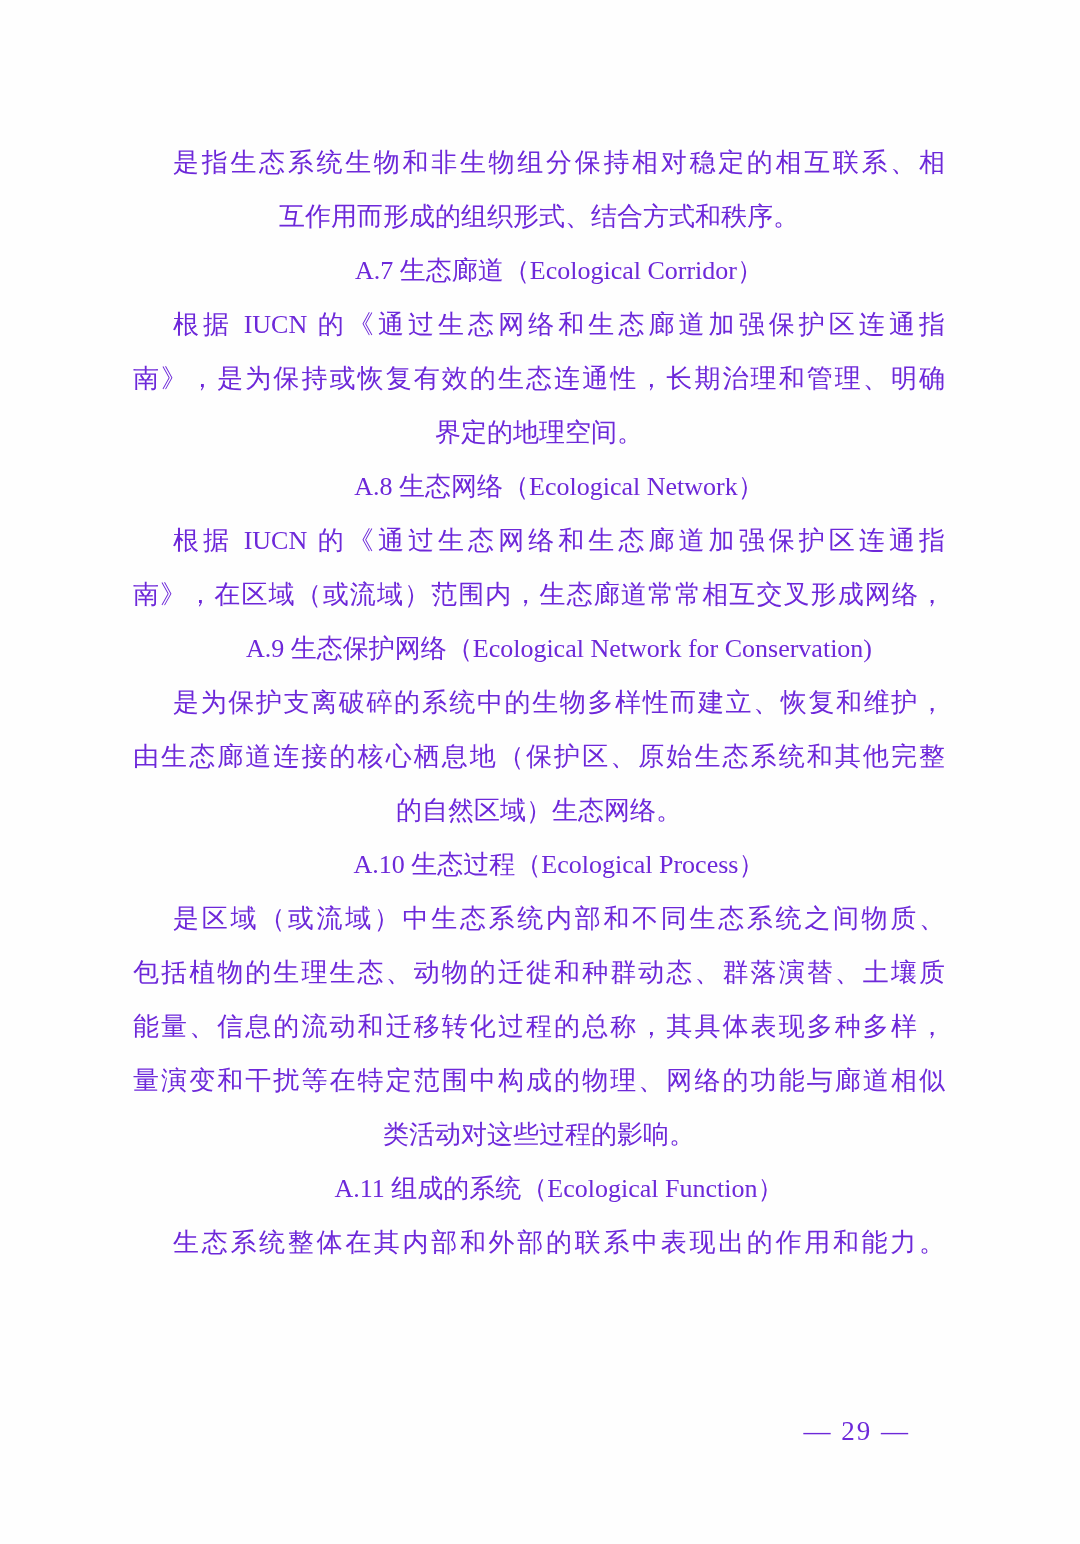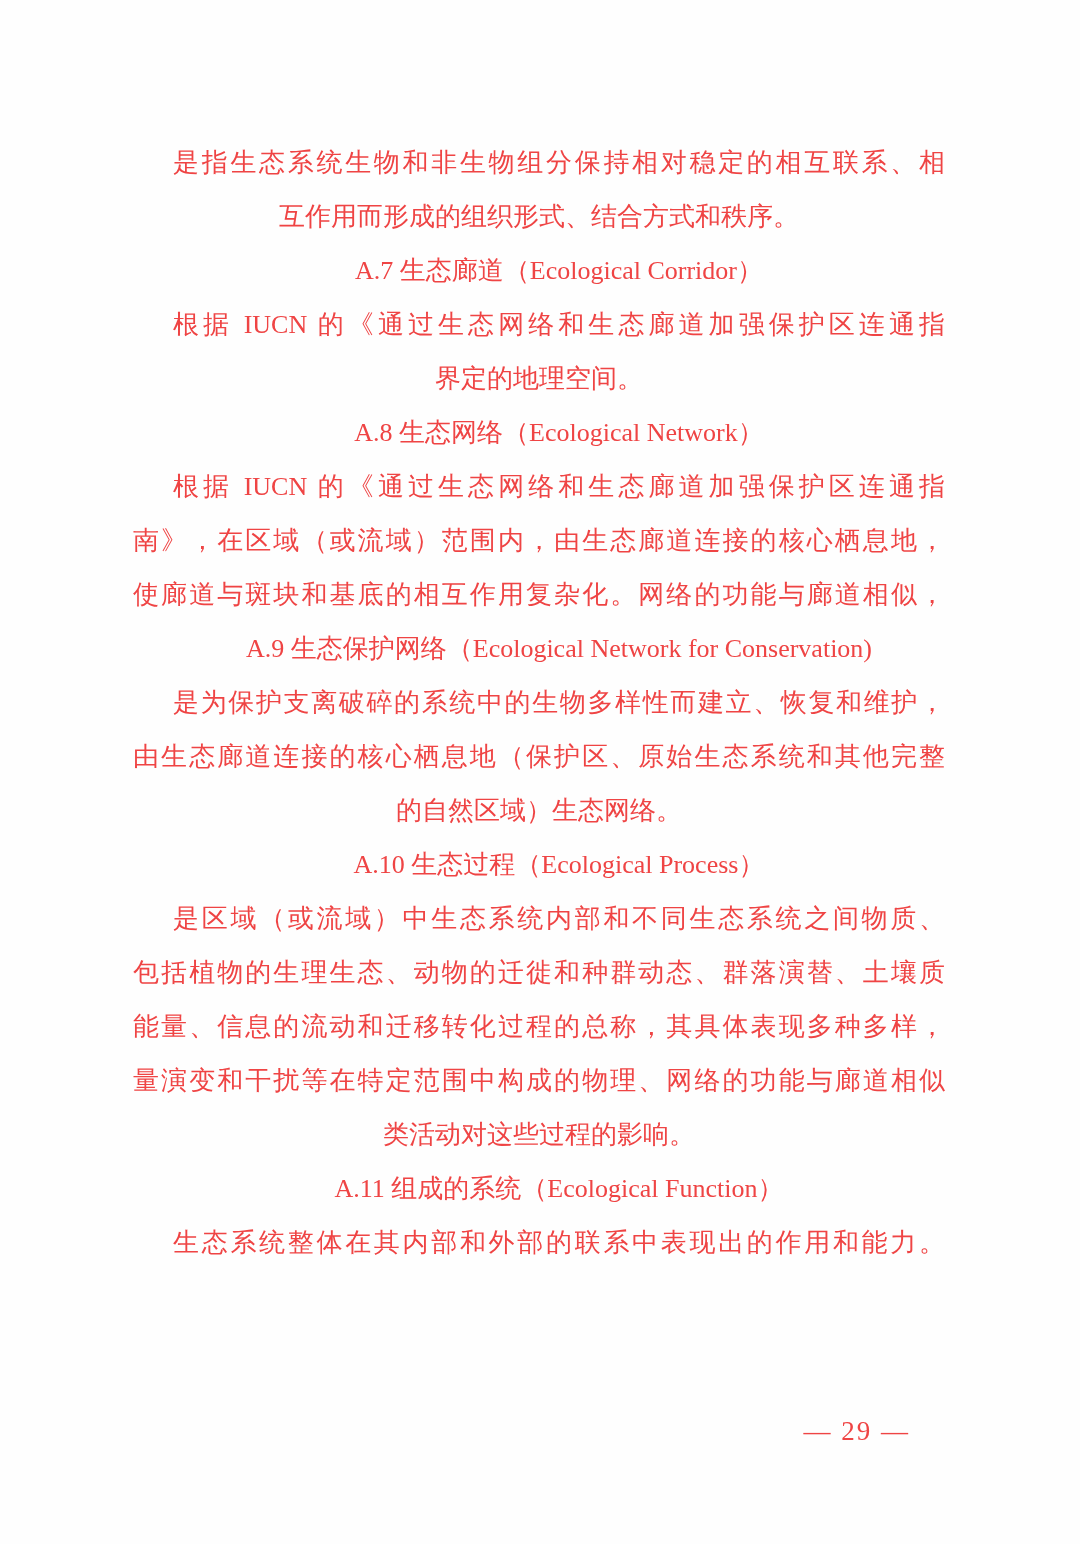--- a/index.html
+++ b/index.html
@@ -1,21 +1,21 @@
 <!DOCTYPE html>
 <html><head>
 <meta charset="utf-8">
 <style>
   html,body{margin:0;padding:0;}
   .page{
     position:relative;
     width:1080px;
     height:1544px;
     background:#fefefe;
-    color:#ef4444;
+    color:#6d28d9;
     font-family:"Liberation Serif","DejaVu Serif",serif;
     overflow:hidden;
   }
   .doc-body{
     position:absolute;
     left:133px;
     top:136px;
     width:812px;
   }
   .line{
@@ -48,25 +48,25 @@
 </style>
 </head>
 <body>
 
 <div class="page">
   <div class="doc-body">
       <div class="line indent fill">是指生态系统生物和非生物组分保持相对稳定的相互联系、相</div>
       <div class="line">互作用而形成的组织形式、结合方式和秩序。</div>
       <div class="line indent">A.7 生态廊道（Ecological Corridor）</div>
       <div class="line indent fill">根据 IUCN 的《通过生态网络和生态廊道加强保护区连通指</div>
+      <div class="line fill">南》，是为保持或恢复有效的生态连通性，长期治理和管理、明确</div>
       <div class="line">界定的地理空间。</div>
       <div class="line indent">A.8 生态网络（Ecological Network）</div>
       <div class="line indent fill">根据 IUCN 的《通过生态网络和生态廊道加强保护区连通指</div>
-      <div class="line fill">南》，在区域（或流域）范围内，由生态廊道连接的核心栖息地，</div>
-      <div class="line fill">使廊道与斑块和基底的相互作用复杂化。网络的功能与廊道相似，</div>
+      <div class="line fill">南》，在区域（或流域）范围内，生态廊道常常相互交叉形成网络，</div>
       <div class="line indent">A.9 生态保护网络（Ecological Network for Conservation)</div>
       <div class="line indent fill">是为保护支离破碎的系统中的生物多样性而建立、恢复和维护，</div>
       <div class="line fill">由生态廊道连接的核心栖息地（保护区、原始生态系统和其他完整</div>
       <div class="line">的自然区域）生态网络。</div>
       <div class="line indent">A.10 生态过程（Ecological Process）</div>
       <div class="line indent fill">是区域（或流域）中生态系统内部和不同生态系统之间物质、</div>
       <div class="line fill">包括植物的生理生态、动物的迁徙和种群动态、群落演替、土壤质</div>
       <div class="line fill">能量、信息的流动和迁移转化过程的总称，其具体表现多种多样，</div>
       <div class="line fill">量演变和干扰等在特定范围中构成的物理、网络的功能与廊道相似</div>
       <div class="line">类活动对这些过程的影响。</div>

